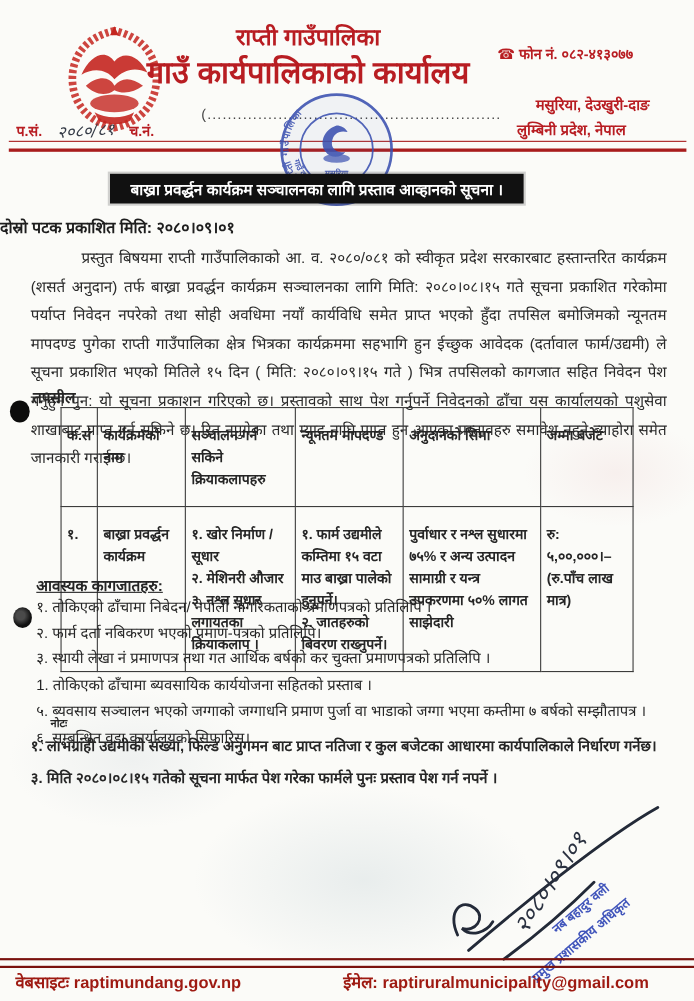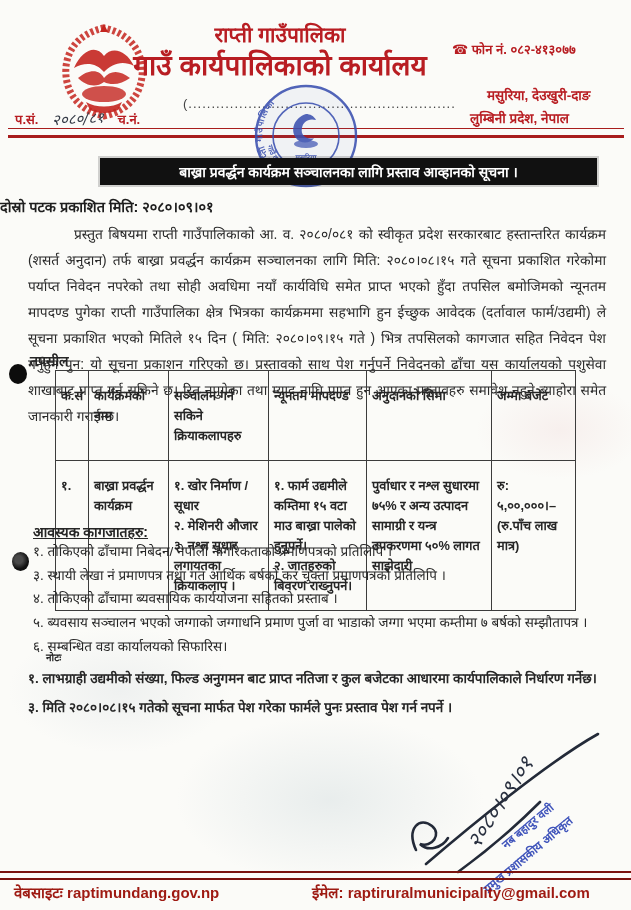--- a/index.html
+++ b/index.html
@@ -23,21 +23,21 @@
   .ref-hand{font-family:"DejaVu Serif",serif;font-style:italic;font-weight:normal;color:#343a46;
             font-size:15px;transform:rotate(-3deg);display:inline-block;margin:0 10px;}
   .fill-line{left:183px;top:96px;width:272px;font-size:13px;color:#444;letter-spacing:1px;white-space:nowrap;overflow:hidden;}
   .red-rule{left:8px;top:128px;width:616px;height:6px;border-top:1.5px solid #a81d1d;border-bottom:3px solid #a81d1d;}
   
   .stamp-svg{left:250px;top:78px;opacity:.88;}
   .hole{background:#0c0c0c;border-radius:50%;}
   .hole1{left:9px;top:364px;width:18px;height:20px;}
   .hole2{left:12px;top:552px;width:17px;height:19px;background:radial-gradient(circle at 40% 40%,#4a4a4a 0 25%,#111 60%);}
   
-  .title-bar{left:100px;top:158px;width:497px;height:27px;background:#111111;color:#fff;
+  .title-bar{left:100px;top:158px;width:376px;height:27px;background:#111111;color:#fff;
              display:flex;align-items:center;justify-content:center;font-size:14px;font-weight:bold;
              box-shadow:0 0 0 2px #2a2a2a33;}
   .publish-line{left:0;top:196px;width:631px;text-align:left;font-size:14.5px;font-weight:bold;color:#1e1e1e;}
   .body-par{left:28px;top:222px;width:578px;font-size:13.8px;line-height:26px;text-align:justify;
             text-indent:46px;font-weight:400;color:#2a2a2a;}
   .tapasil{left:30px;top:351px;font-size:14px;font-weight:600;}
   
   table.main{position:absolute;left:55px;top:370px;width:520px;border-collapse:collapse;table-layout:fixed;}
   table.main th,table.main td{border:1.3px solid #3c3c3c;padding:15px 5px;font-size:12.8px;
             font-weight:600;vertical-align:top;text-align:left;line-height:1.55;}
@@ -170,22 +170,23 @@
           <span class="cell-line">रु: ५,००,०००।–</span>
           <span class="cell-line">(रु.पाँच लाख मात्र)</span>
         </td>
       </tr>
     </tbody>
   </table>
 
   <div class="abs doc-heading">आवस्यक कागजातहरु:</div>
   <div class="abs doc-list">
     <div class="li">१. तोकिएको ढाँचामा निबेदन/ नेपाली नागरिकताको प्रमाणपत्रको प्रतिलिपि ।</div>
+    <div class="li">२. फार्म दर्ता नबिकरण भएको प्रमाण-पत्रको प्रतिलिपि।</div>
     <div class="li">३. स्थायी लेखा नं प्रमाणपत्र तथा गत आर्थिक बर्षको कर चुक्ता प्रमाणपत्रको प्रतिलिपि ।</div>
-    <div class="li">४. तोकिएको ढाँचामा ब्यवसायिक कार्ययोजना सहितको प्रस्ताब ।</div>
+    <div class="li">1. तोकिएको ढाँचामा ब्यवसायिक कार्ययोजना सहितको प्रस्ताब ।</div>
     <div class="li">५. ब्यवसाय सञ्चालन भएको जग्गाको जग्गाधनि प्रमाण पुर्जा वा भाडाको जग्गा भएमा कम्तीमा ७ बर्षको सम्झौतापत्र ।</div>
     <div class="li">६. सम्बन्धित वडा कार्यालयको सिफारिस।</div>
   </div>
 
   <div class="abs note-heading">नोटः</div>
   <div class="abs note-list">
     <div class="li">१. लाभग्राही उद्यमीको संख्या, फिल्ड अनुगमन बाट प्राप्त नतिजा र कुल बजेटका आधारमा कार्यपालिकाले निर्धारण गर्नेछ।</div>
     <div class="li">३. मिति २०८०।०८।१५ गतेको सूचना मार्फत पेश गरेका फार्मले पुनः प्रस्ताव पेश गर्न नपर्ने ।</div>
   </div>
 

